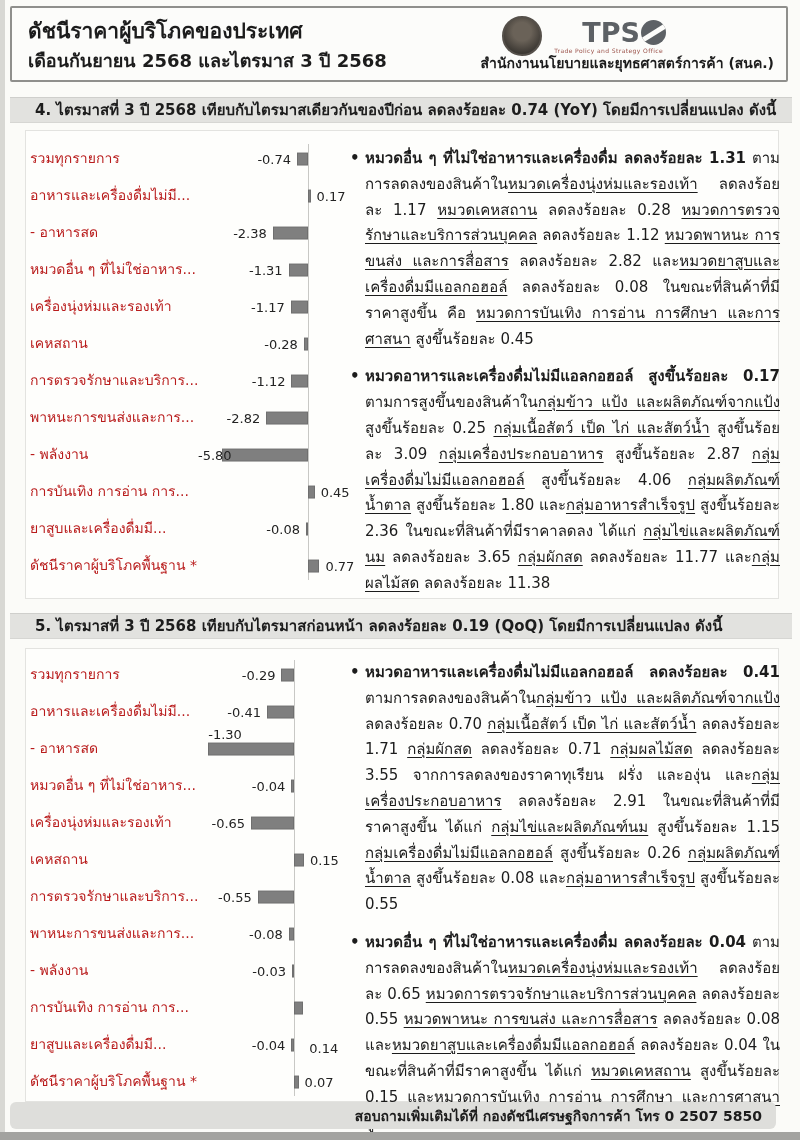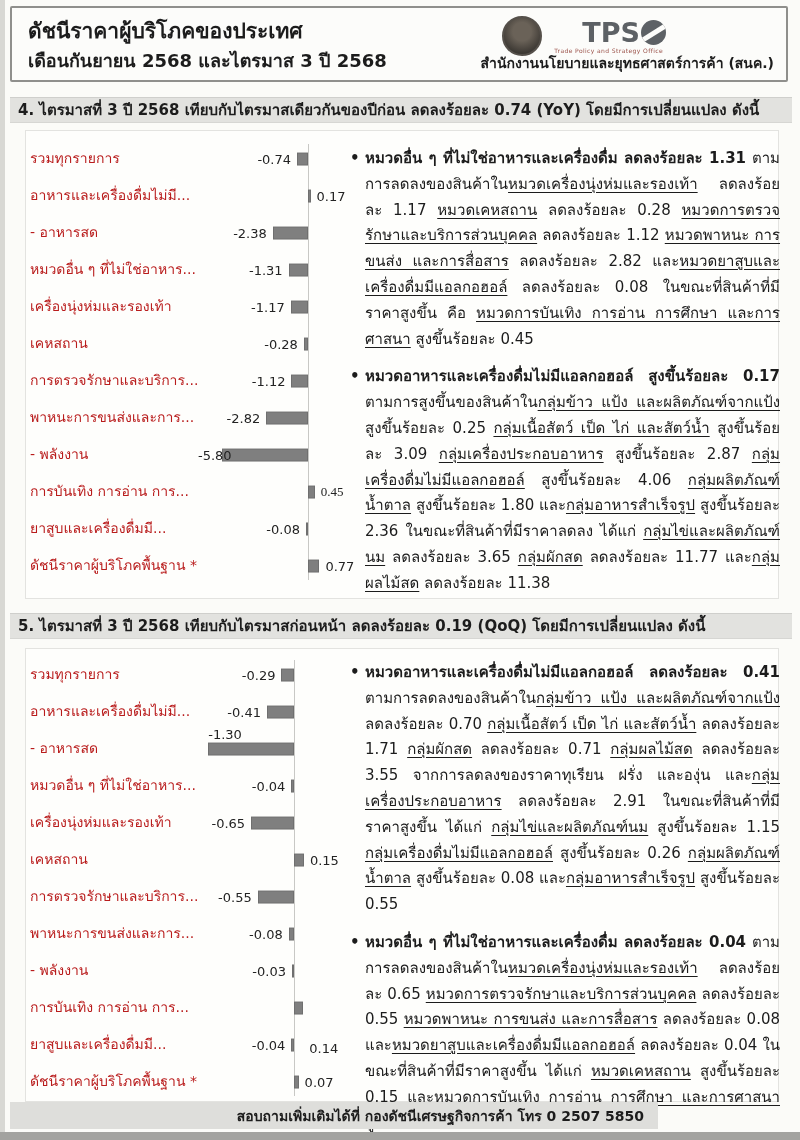--- a/index.html
+++ b/index.html
@@ -17,21 +17,21 @@
   .tpso-row{display:flex;align-items:center;margin-left:28px;}
   .tpso-text{font-size:27px;font-weight:800;color:#5d6165;letter-spacing:0px;line-height:1;}
   .tpso-o{position:relative;display:inline-block;width:25px;height:25px;border-radius:50%;
           background:#5d6165;margin-left:1px;overflow:hidden;}
   .tpso-o::after{content:"";position:absolute;left:-15%;top:44%;width:130%;height:5px;
                  background:#fcfcfa;transform:rotate(-32deg);}
   .tpso-tagline{font-size:6px;color:#9a5048;margin-top:1px;letter-spacing:.4px;white-space:nowrap;}
   .org{position:absolute;right:12px;bottom:6px;font-size:14px;font-weight:700;}
   
   .band{position:absolute;left:10px;width:782px;height:26px;background:#e2e2df;
-        display:flex;align-items:center;padding-left:8px;box-sizing:border-box;
+        display:flex;align-items:center;padding-left:25px;box-sizing:border-box;
         font-size:15px;font-weight:700;border-top:1px solid #cfcfcc;border-bottom:1px solid #d6d6d3;}
   .band4{top:97px;} .band5{top:613px;}
   .content-box{position:absolute;background:#fefefc;border:1px solid #e3e3e0;}
   .box4{left:25px;top:130px;width:752px;height:467px;}
   .box5{left:25px;top:648px;width:752px;height:452px;}
   
   .chart{position:absolute;}
   .chart4{left:30px;top:140px;}
   .chart5{left:30px;top:656px;}
   .crow{display:flex;align-items:center;}
@@ -47,23 +47,23 @@
   
   .bullets{position:absolute;margin:0;padding:0;list-style:none;width:432px;}
   .bullets4{left:348px;top:146px;}
   .bullets5{left:348px;top:660px;}
   .bullets li{position:relative;padding-left:17px;margin-bottom:12px;
               font-size:15px;line-height:1.72;text-align:justify;}
   .bullets .marker{position:absolute;left:2px;top:0;font-weight:700;}
   .bullets .b{font-weight:700;}
   .bullets .u{text-decoration:underline;text-underline-offset:3px;}
   
-  .footer-band{position:absolute;left:10px;top:1102px;width:648px;height:27px;background:#dededb;
+  .footer-band{position:absolute;left:10px;top:1102px;width:766px;height:27px;background:#dededb;
                display:flex;align-items:center;justify-content:flex-end;padding-right:14px;
-               box-sizing:border-box;font-size:14px;font-weight:700;}
+               box-sizing:border-box;font-size:14px;font-weight:700;border-radius:6px;}
   .bottom-strip{position:absolute;left:0;top:1132px;width:800px;height:8px;background:#a3a3a0;}
   .left-edge{position:absolute;left:0;top:0;width:5px;height:1140px;background:#d8d8d4;}
 </style>
 </head>
 <body>
 
 <div class="page">
   <div class="left-edge"></div>
 
   <div class="header-box">
@@ -146,21 +146,21 @@
       </div>
       <div class="crow" style="height: 37px;">
         <div class="clabel" style="width: 168px;">- พลังงาน</div>
         <div class="czone" style="width: 152px;">
           <div class="cbar" style="width: 85.84px; background: rgb(127, 127, 127); left: 24.16px;"></div>
           <div class="cval neg" style="left: 0px; width: 18.16px;">-5.80</div>
         </div>
       </div>
       <div class="crow" style="height: 37px;">
         <div class="clabel" style="width: 168px;">การบันเทิง การอ่าน การ...</div>
-        <div class="czone" style="width: 152px; font-family: Liberation Serif, serif;">
+        <div class="czone" style="width: 152px;">
           <div class="cbar" style="width: 6.66px; background: rgb(127, 127, 127); left: 110px;"></div>
           <div class="cval" style="left: 122.66px;">0.45</div>
         </div>
       </div>
       <div class="crow" style="height: 37px;">
         <div class="clabel" style="width: 168px;">ยาสูบและเครื่องดื่มมี...</div>
         <div class="czone" style="width: 152px;">
           <div class="cbar" style="width: 2px; background: rgb(127, 127, 127); left: 108px;"></div>
           <div class="cval neg" style="left: 0px; width: 102px;">-0.08</div>
         </div>

